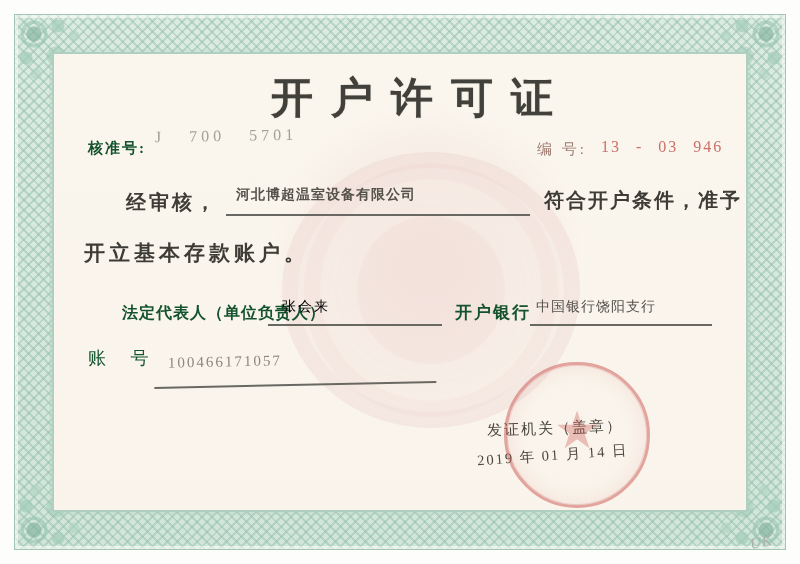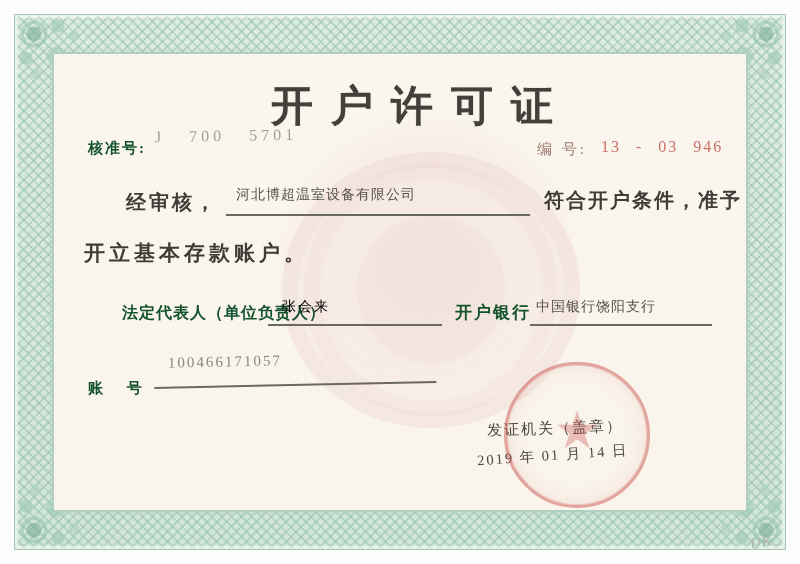--- a/index.html
+++ b/index.html
@@ -43,41 +43,41 @@
   .corner.tr{right:12px;top:12px;transform:scaleX(-1);}
   .corner.bl{left:12px;bottom:12px;transform:scaleY(-1);}
   .corner.br{right:12px;bottom:12px;transform:scale(-1,-1);}
   
   .watermark{
     position:absolute;left:282px;top:152px;width:298px;height:276px;border-radius:50%;
     box-shadow: inset 0 0 0 16px rgba(226,180,180,.10), inset 0 0 56px rgba(226,180,180,.16);
     background: radial-gradient(circle, rgba(226,180,180,.12) 0 36%, rgba(0,0,0,0) 37% 54%, rgba(226,180,180,.10) 55% 62%, rgba(0,0,0,0) 63%);
   }
   .title{
-    position:absolute;left:0;right:0;top:70px;margin:8px;text-align:center;
+    position:absolute;left:0;right:0;top:70px;margin:0;text-align:center;
     font-size:42px;font-weight:bold;color:#42403a;letter-spacing:18px;text-indent:18px;
     text-shadow:0 0 1px rgba(66,64,58,.4);
     padding-left:24px;
   }
   .txt{position:absolute;white-space:nowrap;color:#14532d;}
   .lbl{font-weight:bold;}
   .approval-label{left:88px;top:139px;font-size:15px;letter-spacing:2px;}
   .approval-value{left:155px;top:127px;font-size:16px;color:#a4a096;letter-spacing:4px;word-spacing:16px;transform:rotate(-1deg);}
   .serial-label{left:537px;top:140px;font-size:15px;color:#9d7b70;letter-spacing:3px;}
   .serial-value{left:601px;top:138px;font-size:16px;color:#c25a50;letter-spacing:2px;word-spacing:9px;opacity:.85;}
   .audit-prefix{left:118px;top:189px;font-size:20px;font-weight:bold;letter-spacing:3px;color:#3e3c36;margin-left:8px;}
   .field{position:absolute;border-bottom:2px solid #6a6862;white-space:nowrap;}
-  .company-field{left:226px;top:186px;width:294px;height:28px;font-size:14px;color:#55534c;padding-left:10px;letter-spacing:1px;}
+  .company-field{left:226px;top:186px;width:294px;height:28px;font-size:14px;color:#55534c;padding-left:10px;letter-spacing:1px;font-weight:bold;}
   .audit-suffix{left:544px;top:187px;font-size:20px;font-weight:bold;letter-spacing:2px;color:#3e3c36;}
   .body-line2{left:84px;top:239px;font-size:21px;font-weight:bold;letter-spacing:4px;color:#3e3c36;}
   .rep-label{left:84px;top:303px;font-size:16px;font-weight:bold;letter-spacing:1px;margin-left:38px;}
   .rep-field{left:268px;top:298px;width:160px;height:26px;font-size:14px;color:#000000;padding-left:14px;letter-spacing:2px;}
   .bank-label{left:455px;top:301px;font-size:17px;font-weight:bold;letter-spacing:2px;}
   .bank-field{left:530px;top:298px;width:176px;height:26px;font-size:14px;color:#55534c;padding-left:6px;letter-spacing:1px;}
-  .account-label{left:88px;top:379px;font-size:15px;font-weight:bold;word-spacing:20px;}
+  .account-label{left:88px;top:346px;font-size:18px;font-weight:normal;word-spacing:20px;}
   .account-field{left:154px;top:352px;width:268px;height:32px;font-size:15px;color:#8c887e;letter-spacing:2px;padding-left:14px;transform:rotate(-1.2deg);}
   .issuer-label{left:487px;top:419px;font-size:15px;letter-spacing:2px;transform:rotate(-2deg);color:#4a4840;}
   .issue-date{left:477px;top:446px;font-size:14.5px;letter-spacing:2px;transform:rotate(-4deg);color:#4a4840;}
   .seal{
     position:absolute;left:504px;top:362px;width:140px;height:140px;border-radius:50%;
     border:3px solid rgba(201,84,78,.5);
     box-shadow: inset 0 0 0 1px rgba(201,84,78,.18), inset 0 0 22px rgba(201,84,78,.12);
     display:flex;align-items:center;justify-content:center;
   }
   .seal-star{font-size:52px;color:rgba(201,84,78,.34);line-height:1;transform:translateY(-4px);}

